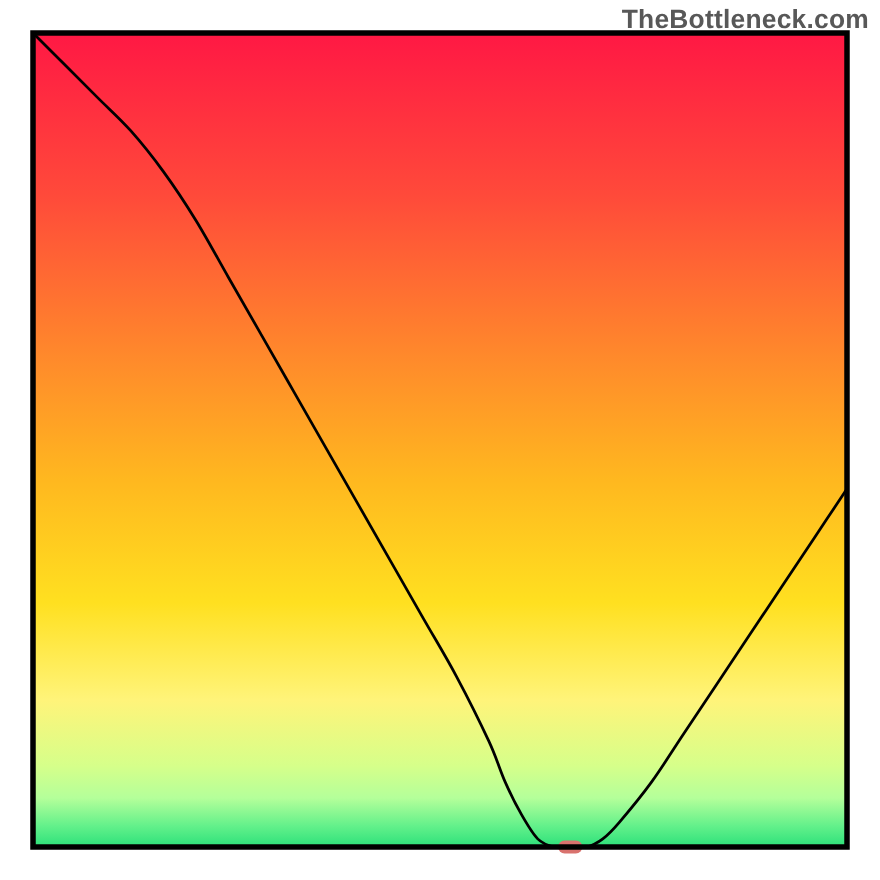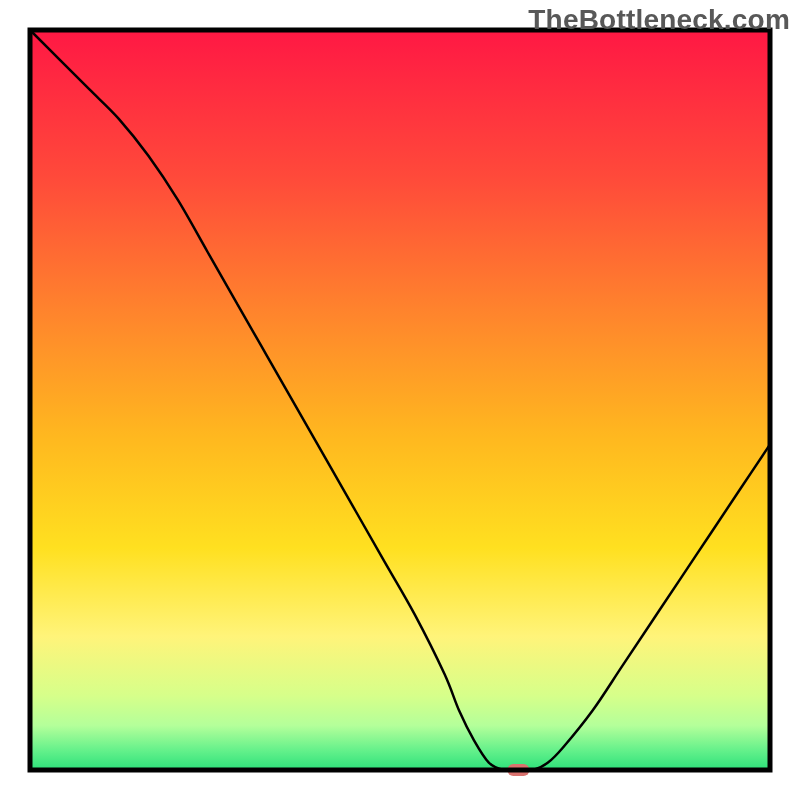--- a/index.html
+++ b/index.html
@@ -13,21 +13,21 @@
   }
   .chart-container {
     position: relative;
     width: 800px;
     height: 800px;
   }
   .watermark {
     position: absolute;
     top: 4px;
     right: 10px;
-    font-size: 28px;
+    font-size: 24px;
     font-weight: 600;
     color: #585858;
     letter-spacing: 0.2px;
     z-index: 10;
   }
   svg {
     display: block;
   }
 </style>
 </head>

